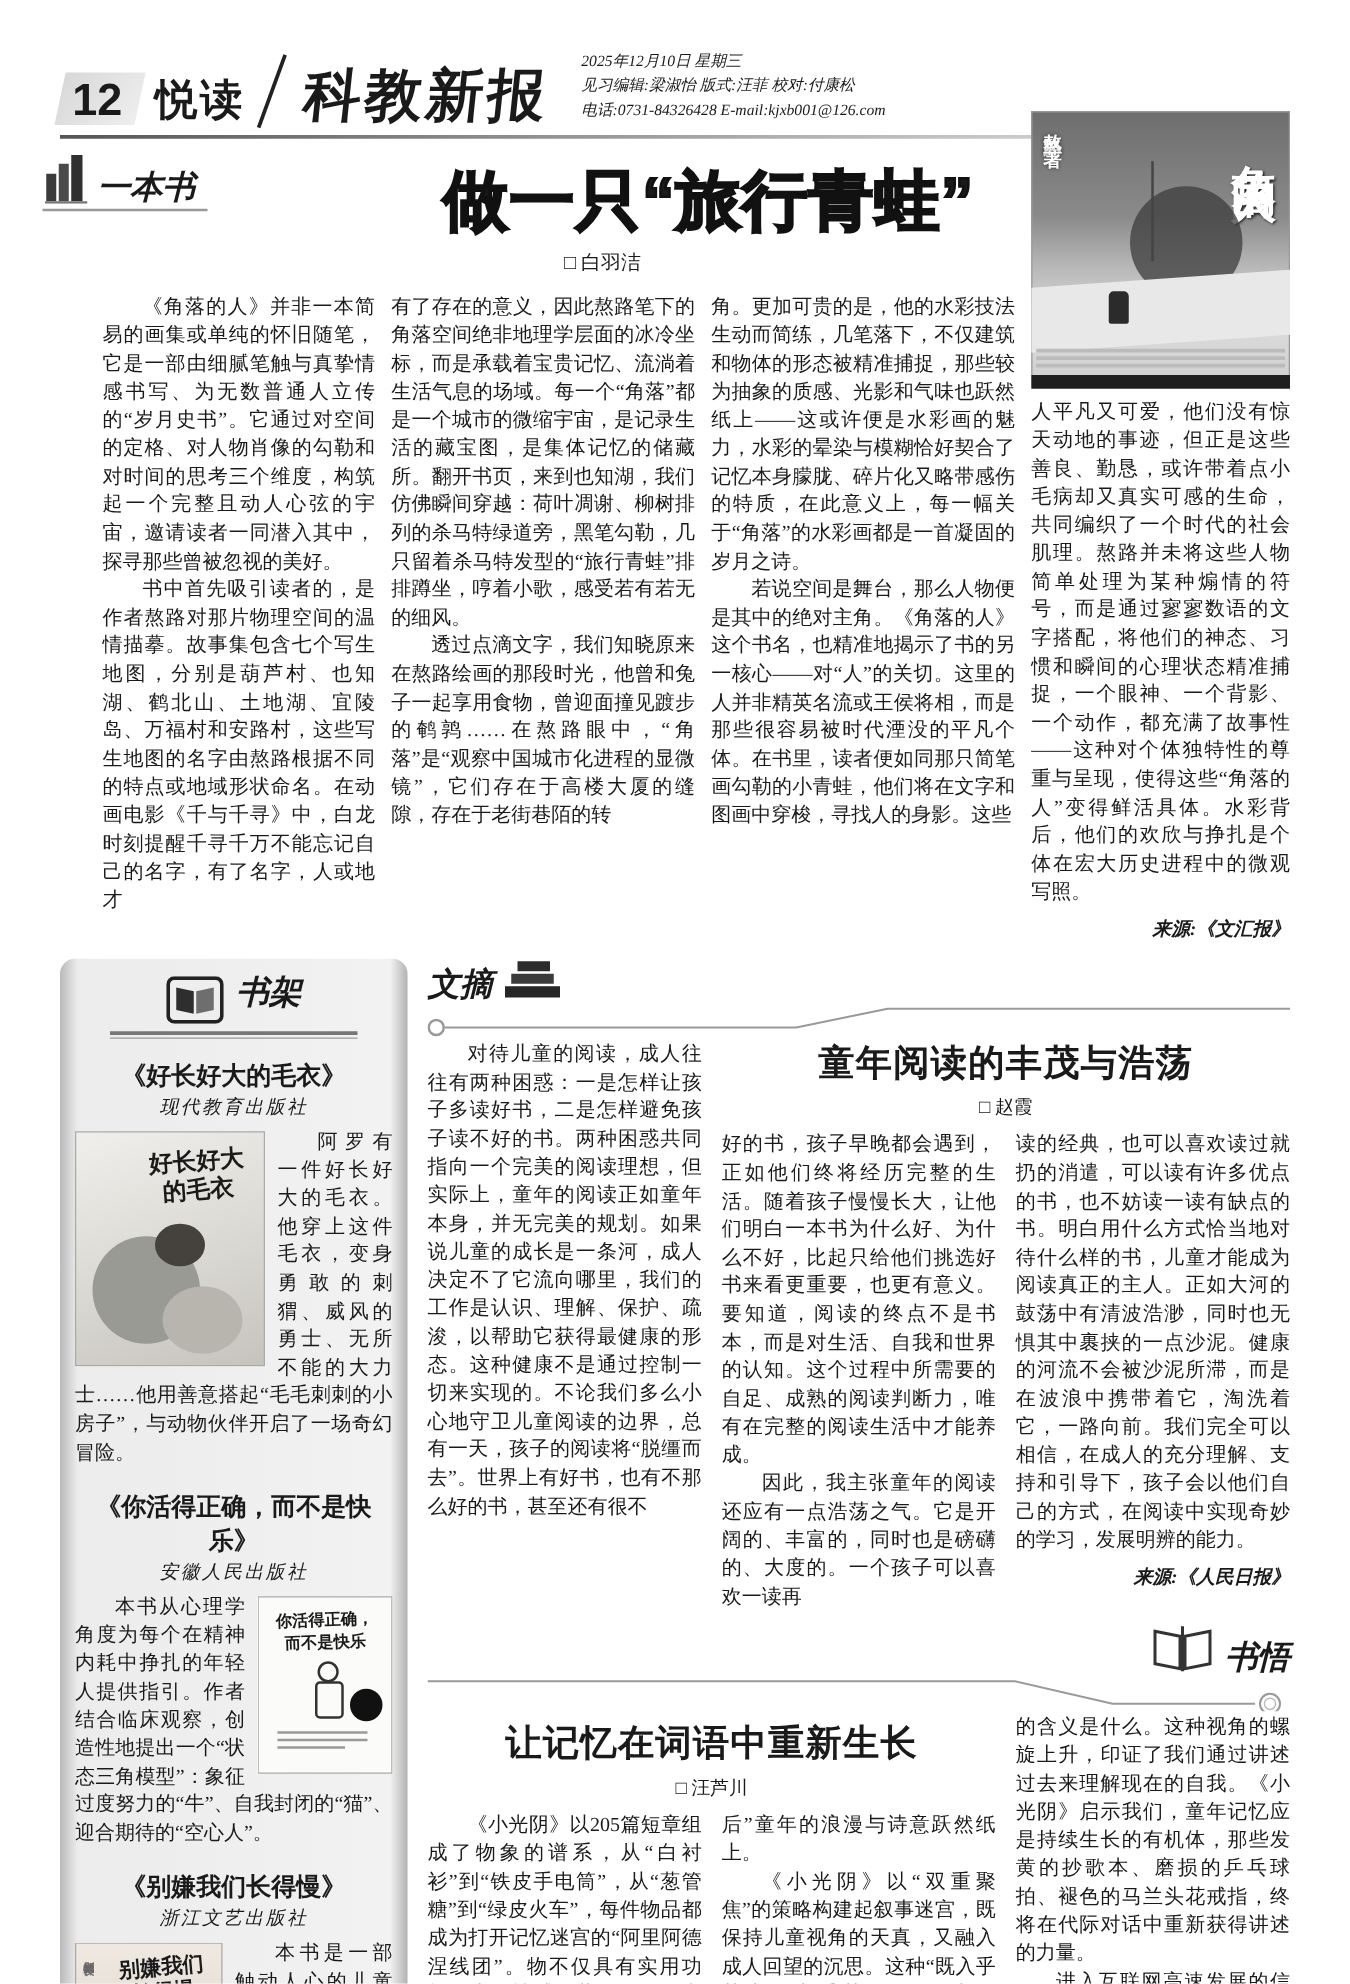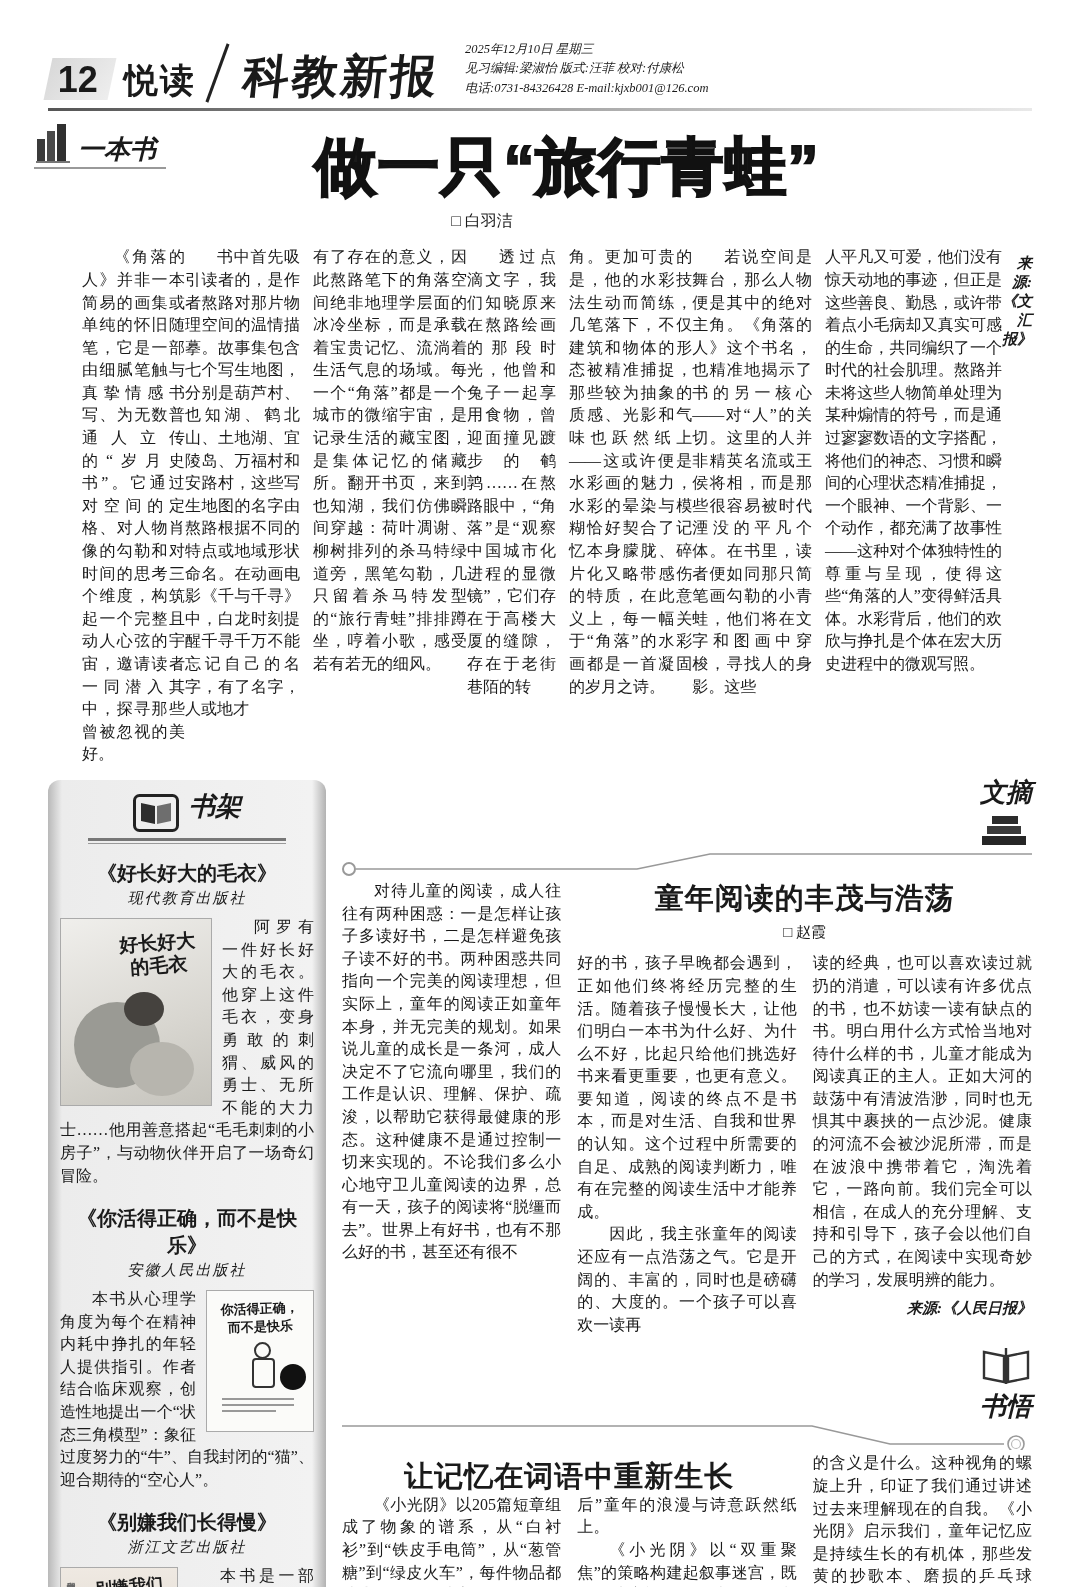--- a/index.html
+++ b/index.html
@@ -27,25 +27,25 @@
   .p.cont{text-indent:0;}
   .source{font-style:italic;font-weight:bold;font-size:15px;text-align:right;margin-top:8px;}
 
   
   .lead{position:relative;margin-top:8px;margin-left:34px;}
   .badge-row{position:absolute;left:0;top:4px;display:flex;align-items:flex-end;gap:8px;
       border-bottom:2px solid #999;padding:0 10px 4px 2px;}
   .badge-script{font-style:italic;font-weight:bold;font-size:26px;line-height:1;
       font-family:"Liberation Serif","DejaVu Serif",serif;}
   .lead-title{margin:0;text-align:center;font-family:"Liberation Sans","DejaVu Sans",sans-serif;
-      font-weight:900;font-size:62px;line-height:1.1;letter-spacing:1px;padding:14px 130px 0 150px;
+      font-weight:900;font-size:52px;line-height:1.1;letter-spacing:1px;padding:14px 130px 0 150px;
       -webkit-text-stroke:2px #111;}
   .lead-author{text-align:center;font-size:16px;margin:10px 150px 14px 0;}
   .lead-body{display:flex;gap:13px;align-items:stretch;}
-  .lcol{display:flex;flex-direction:row;}
+  .lcol{display:flex;flex-direction:column;}
   .lcol1{flex:0 0 218px;}
   .lcol2{flex:0 0 243px;}
   .lcol3{flex:0 0 243px;}
   .lcol4{flex:1 1 auto;}
 
   
   .cover-jiaoluo{position:relative;height:222px;margin:-146px 0 8px 0;overflow:hidden;
       background:linear-gradient(#6e6e6e,#8a8a8a 38%,#b5b5b5 55%,#dcdcdc 75%,#cfcfcf);
       box-shadow:0 0 0 1px #999 inset;}
   .cj-author{position:absolute;left:6px;top:6px;writing-mode:vertical-rl;color:#fff;
@@ -99,21 +99,21 @@
 
   .cov-manman{width:118px;height:178px;background:linear-gradient(#efe9e2,#d9d2c8 70%,#cac2b6);}
   .cov-manman .t{position:absolute;right:6px;top:10px;width:84px;text-align:center;font-weight:900;
       font-size:17px;line-height:1.2;transform:rotate(-5deg);
       font-family:"Liberation Sans","DejaVu Sans",sans-serif;}
   .cov-manman .spine{position:absolute;left:4px;top:8px;writing-mode:vertical-rl;font-size:9px;color:#666;}
 
   
   .rightcol{flex:1 1 auto;display:flex;flex-direction:column;}
 
-  .sec-badge{display:flex;align-items:flex-end;gap:8px;flex-direction:column;}
+  .sec-badge{display:flex;align-items:flex-end;gap:8px;}
   .deco{display:block;width:100%;height:30px;}
 
   .digest-grid{display:grid;grid-template-columns:1fr 1fr 1fr;column-gap:16px;margin-top:2px;}
   .dg-title-block{grid-column:2/4;grid-row:1;text-align:center;padding-top:2px;}
   .dg-c1{grid-column:1;grid-row:1/3;}
   .dg-c2{grid-column:2;grid-row:2;}
   .dg-c3{grid-column:3;grid-row:2;}
   .sec-title{margin:0;font-family:"Liberation Sans","DejaVu Sans",sans-serif;font-weight:900;
       font-size:29px;letter-spacing:1px;line-height:1.15;}
   .sec-author{font-size:15px;margin:8px 0 10px 0;}
@@ -296,20 +296,21 @@
       <svg class="deco" viewBox="0 0 690 30" preserveAspectRatio="none">
         <polyline points="0,6 470,6 548,24 662,24" fill="none" stroke="#999" stroke-width="1.6"></polyline>
         <circle cx="674" cy="24" r="8" fill="none" stroke="#999" stroke-width="1.6"></circle>
         <circle cx="674" cy="24" r="4.5" fill="none" stroke="#bbb" stroke-width="1.2"></circle>
       </svg>
 
       <section>
         <div class="mem-grid">
           <div class="mem-title-block">
             <h2 class="sec-title">让记忆在词语中重新生长</h2>
+            <div class="sec-author">□ 汪芦川</div>
           </div>
           <div class="mem-c3">
             <p class="p cont">的含义是什么。这种视角的螺旋上升，印证了我们通过讲述过去来理解现在的自我。《小光阴》启示我们，童年记忆应是持续生长的有机体，那些发黄的抄歌本、磨损的乒乓球拍、褪色的马兰头花戒指，终将在代际对话中重新获得讲述的力量。</p>
             <p class="p">进入互联网高速发展的信息时代，《小光阴》中那些“开启记忆的老物件”的活动设计，是在引导儿童读者进行“收藏者”实践。当新时代的儿童读者阅读这些文字时，仿佛能听见老式钢笔在稿纸上沙沙作响——那是时光的秘语，更是永恒的文学声音。</p>
 
           </div>
           <div class="mem-c1">
             <p class="p">《小光阴》以205篇短章组成了物象的谱系，从“白衬衫”到“铁皮手电筒”，从“葱管糖”到“绿皮火车”，每件物品都成为打开记忆迷宫的“阿里阿德涅线团”。物不仅具有实用功能，也是情感的载体，如母亲亲手缝制、被珍藏在枕头下的白衬衫，承载着饥饿记忆的“铝饭盒”，通过气味唤起深层记忆的“檀香皂”等。《小光阴》的独特之处在于将这种私人体验升华为集体记忆，将个体的怀旧转化为一代人的文化乡愁。打开《小光阴》的书页，仿佛置身于一个老式童年怀旧杂货铺，“80</p>
           </div>
           <div class="mem-c2">

